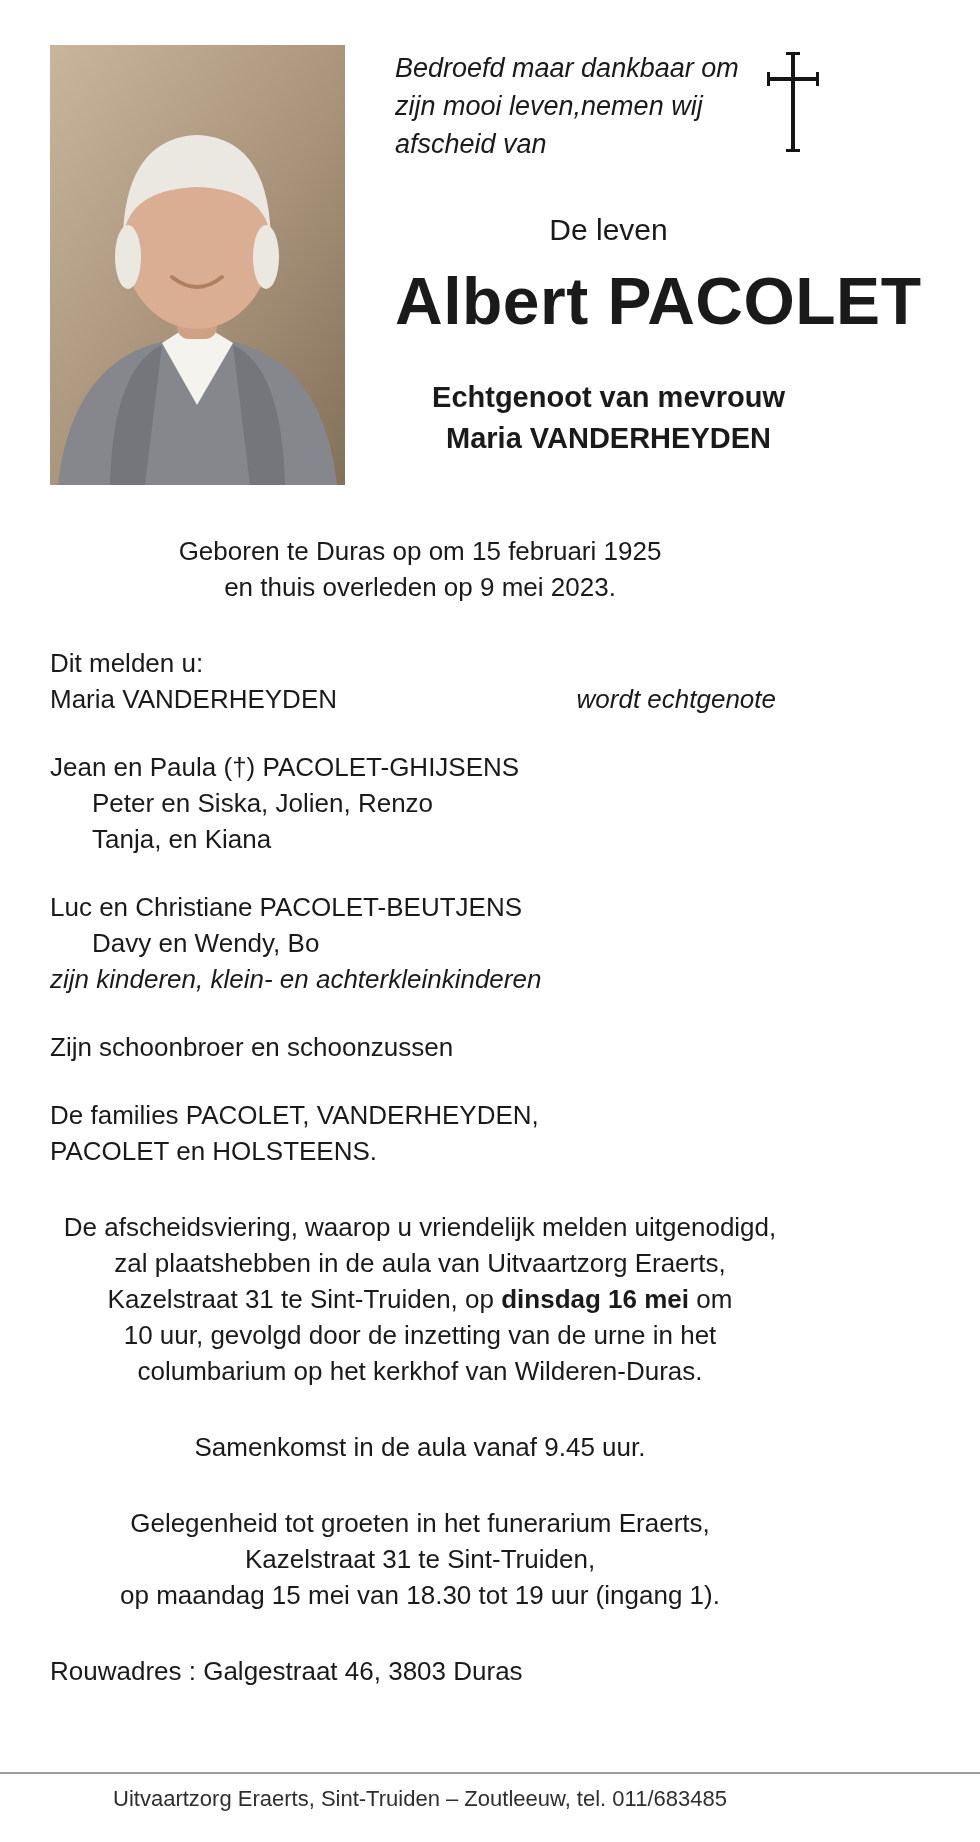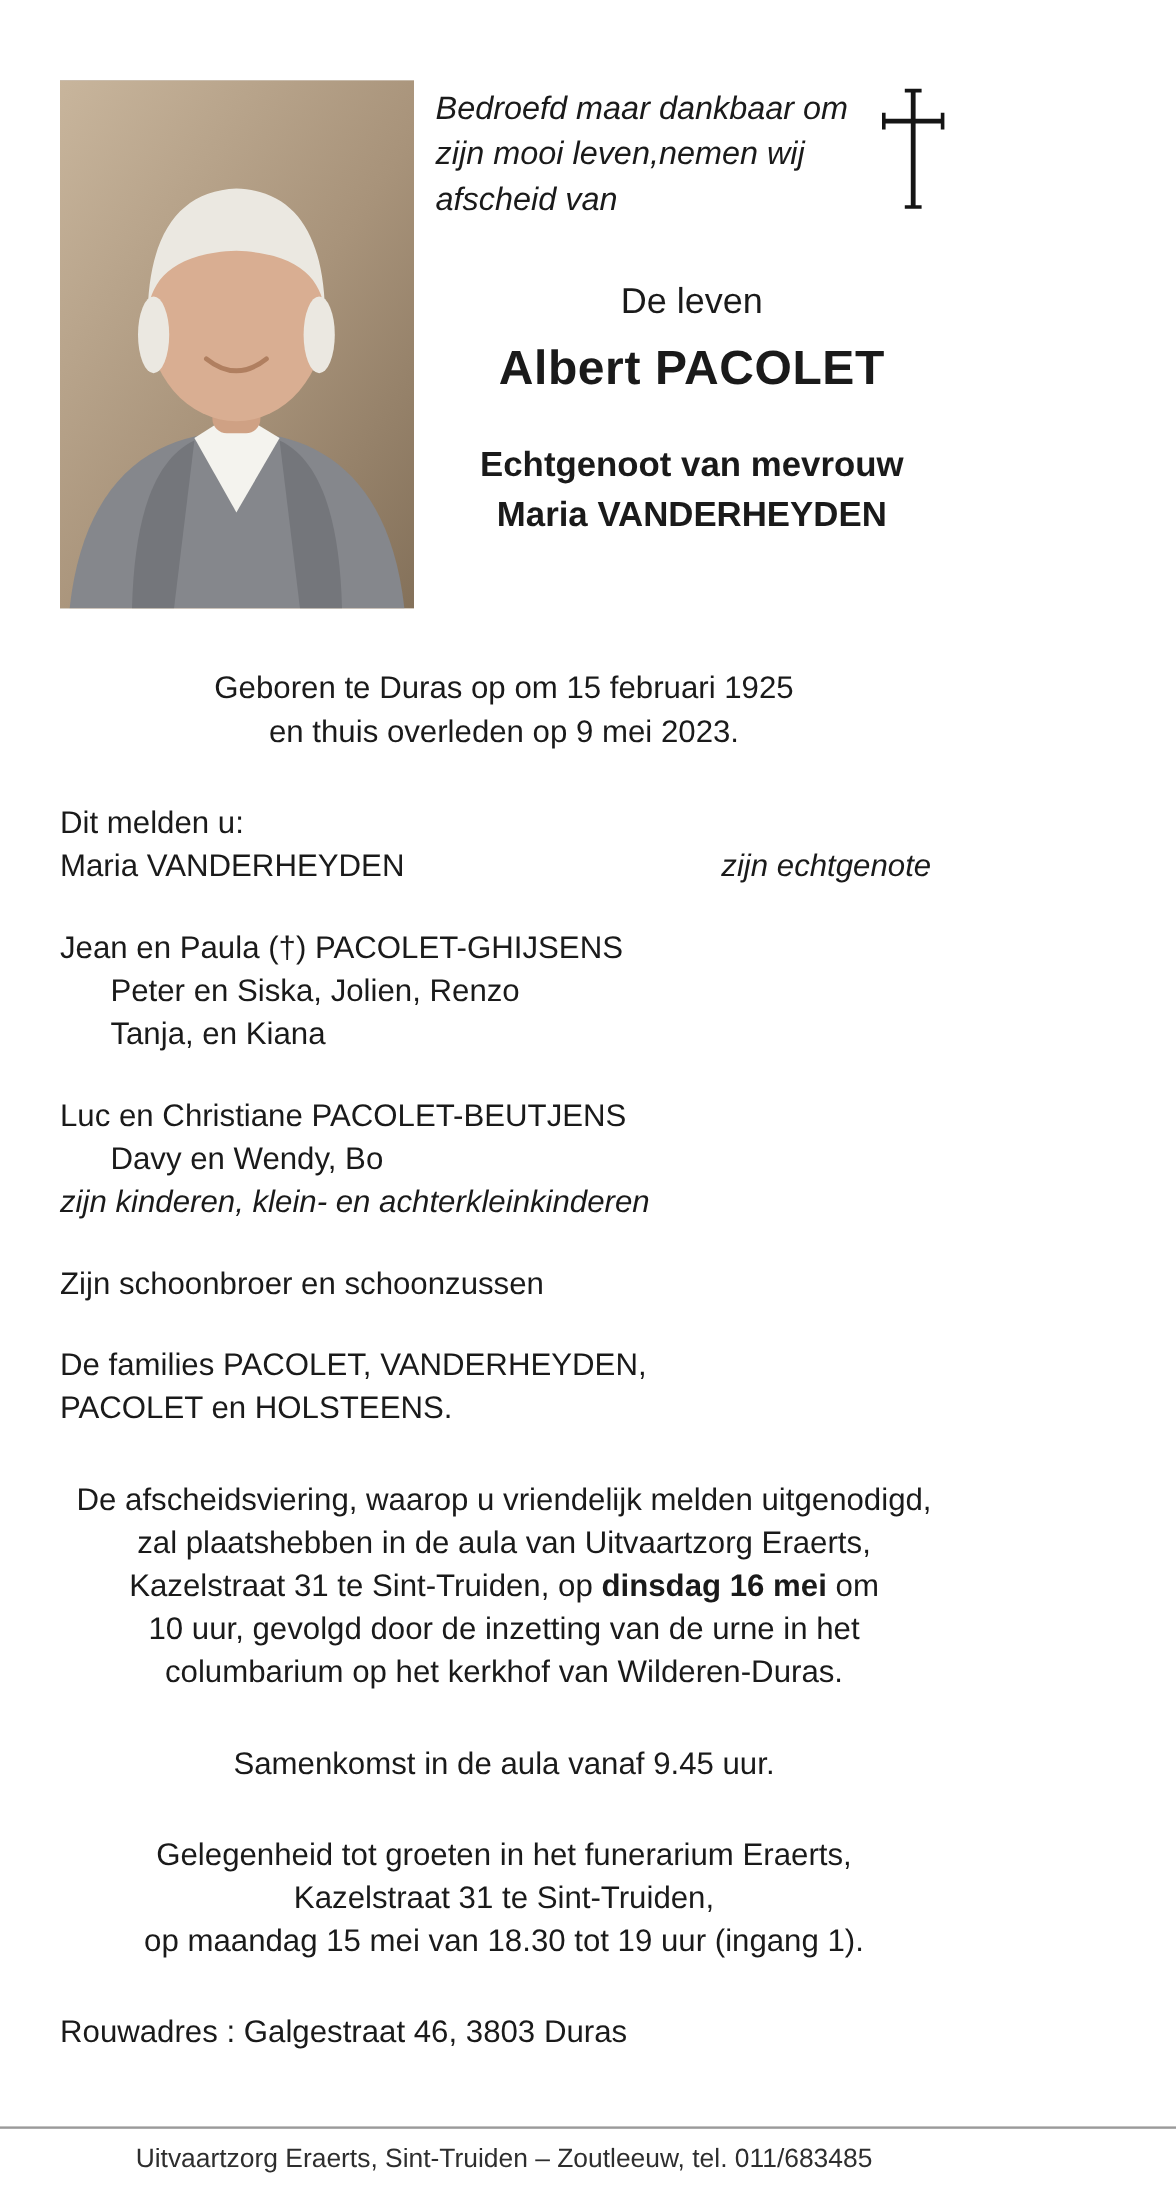--- a/index.html
+++ b/index.html
@@ -6,38 +6,38 @@
   html, body { background: #ffffff; }
   body {
     width: 980px; height: 1842px;
     font-family: "Liberation Sans", sans-serif;
     color: #1a1a1a;
     overflow: hidden;
   }
   .page { display: flex; flex-direction: column; height: 100%; }
   .content { width: 740px; margin-left: 50px; }
 
-  .header { display: flex; margin-top: 67px; position: relative; }
+  .header { display: flex; margin-top: 45px; position: relative; gap: 32px; }
   .photo {
     width: 295px; height: 440px; flex: none;
     overflow: hidden; background: #a8937c;
   }
   .photo svg { display: block; }
   .header-right { flex: 1; padding-left: 18px; position: relative; }
 
   .intro {
     font-style: italic; font-size: 27px; line-height: 38px;
     white-space: pre-line; padding-top: 4px; max-width: 345px;
   }
   .cross { position: absolute; top: 6px; right: 0; width: 58px; height: 102px; }
 
   .name-block { text-align: center; width: 427px; margin-top: 50px; }
   .salutation { font-size: 30px; }
   .deceased-name {
-    font-size: 40px; font-weight: bold; margin-top: 16px;
+    font-size: 66px; font-weight: bold; margin-top: 16px;
     white-space: nowrap; letter-spacing: 0.5px;
   }
   .spouse { font-size: 29px; font-weight: bold; margin-top: 38px; line-height: 41px; }
 
   .body-text { font-size: 26px; line-height: 36px; }
   .center { text-align: center; }
   .right { text-align: left; }
   .italic { font-style: italic; }
   .pre { white-space: pre-line; }
   .indent { padding-left: 42px; }
@@ -123,21 +123,21 @@
       </div>
     </div>
 
     <div class="dates body-text center pre">Geboren te Duras op om 15 februari 1925
 en thuis overleden op 9 mei 2023.</div>
 
     <div class="block-lg body-text">Dit melden u:</div>
 
     <div class="row-between body-text">
       <span>Maria VANDERHEYDEN</span>
-      <span class="italic pr">zijn echtgenote</span>
+      <span class="italic pr">wordt echtgenote</span>
     </div>
 
     <div class="block body-text">
       <div>Jean en Paula (†) PACOLET-GHIJSENS</div>
       <div class="indent">Peter en Siska, Jolien, Renzo</div>
       <div class="indent">Tanja, en Kiana</div>
     </div>
 
     <div class="block body-text">
       <div>Luc en Christiane PACOLET-BEUTJENS</div>

